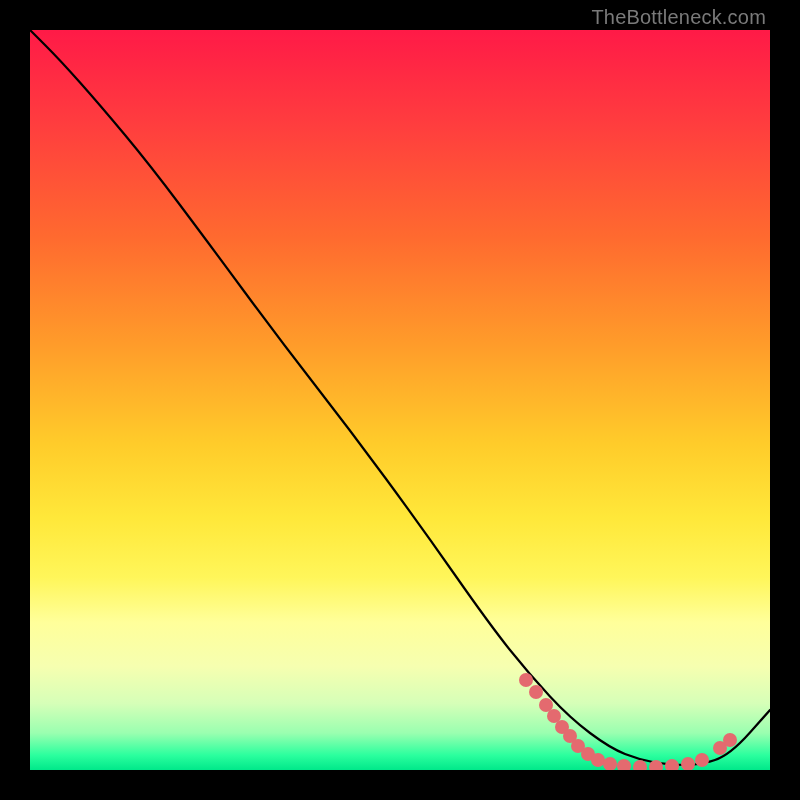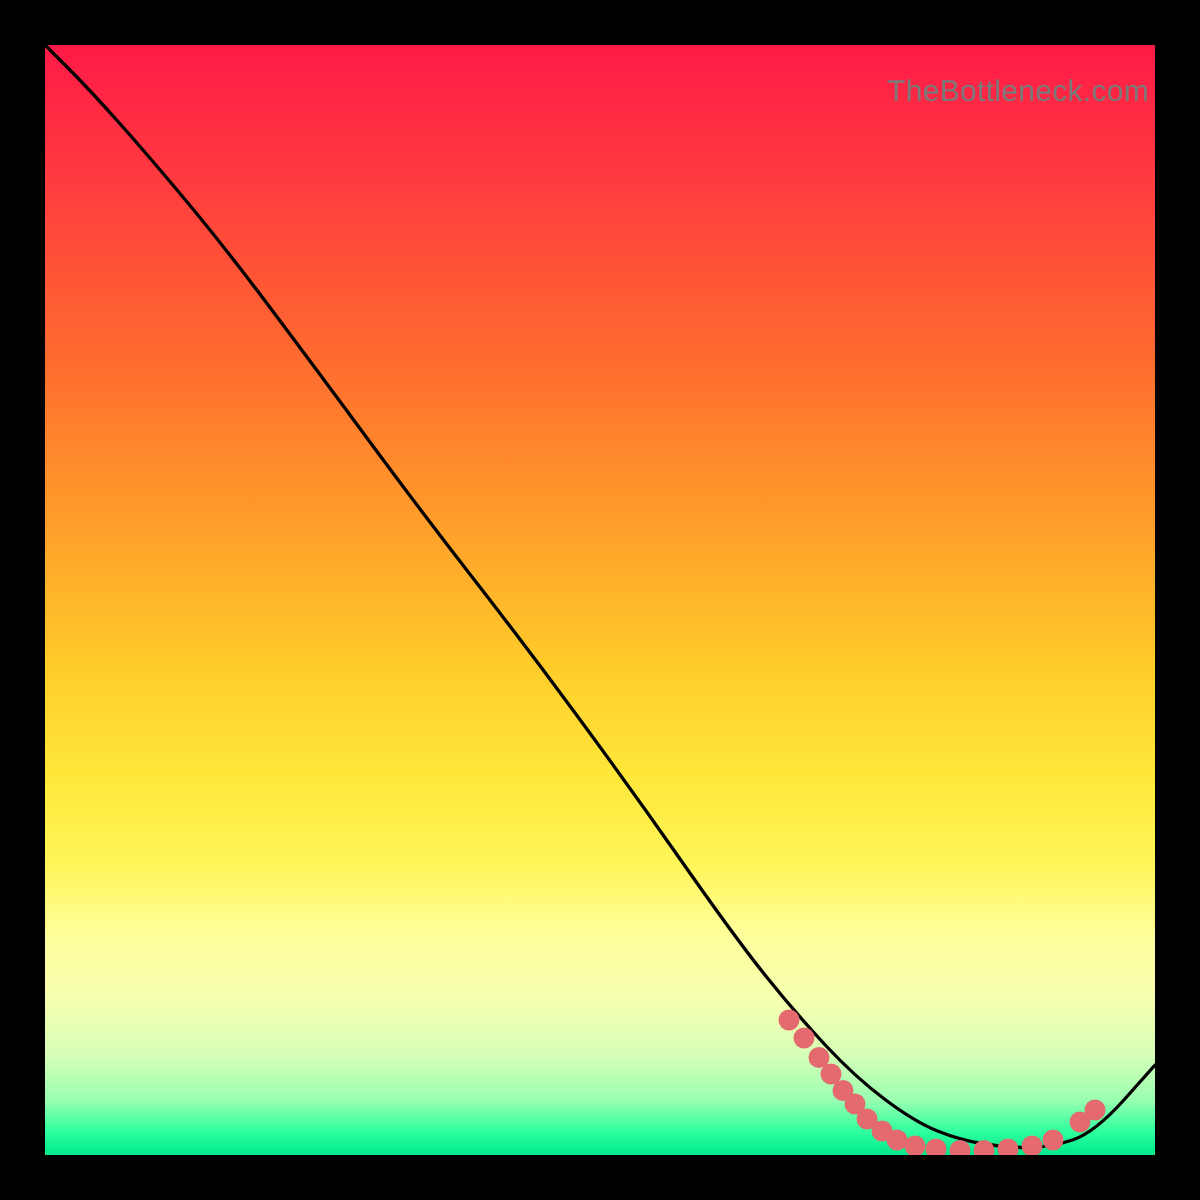--- a/index.html
+++ b/index.html
@@ -42,21 +42,20 @@
     );
   }
   .attribution {
     position: absolute;
     top: 6px;
     right: 34px;
     color: #7a7a7a;
     font-size: 20px;
     font-weight: 400;
     letter-spacing: 0.2px;
-    margin-top: 44px;
   }
   svg.curve {
     position: absolute;
     left: 30px;
     top: 30px;
     width: 740px;
     height: 740px;
     pointer-events: none;
   }
 </style>

